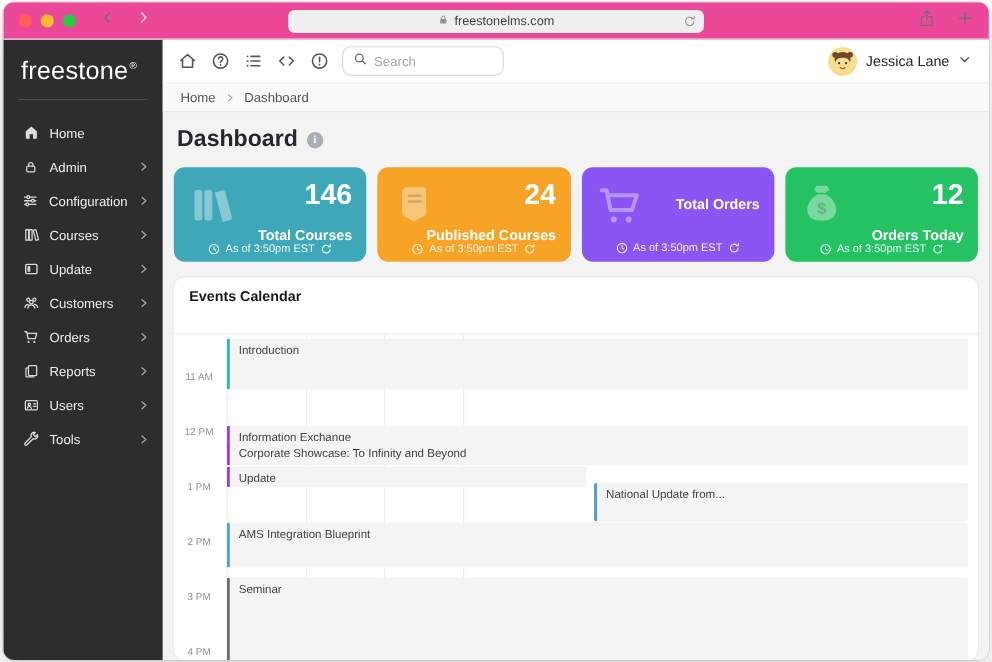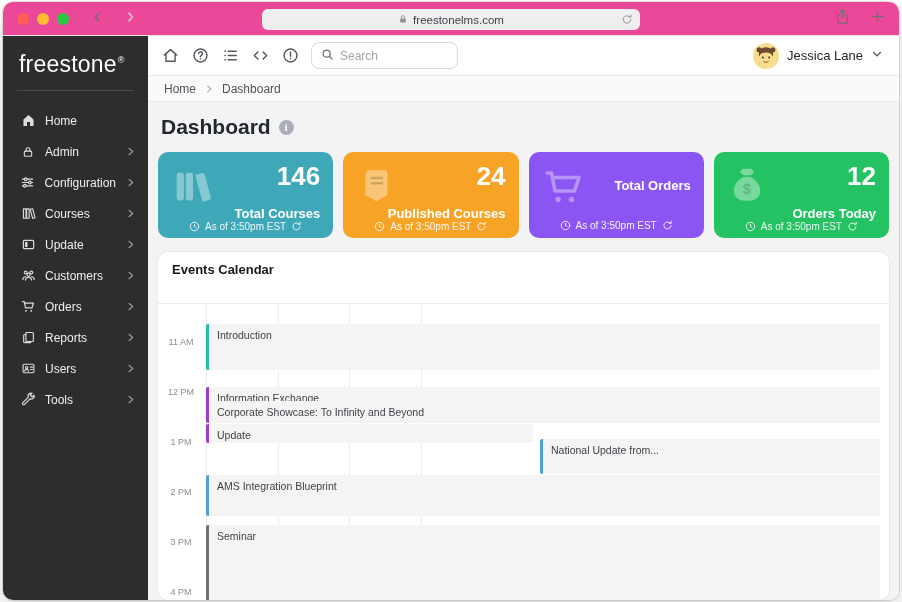--- a/index.html
+++ b/index.html
@@ -455,21 +455,21 @@
               <div class="gridline" style="left: 48px;"></div>
               <div class="gridline" style="left: 120px;"></div>
               <div class="gridline" style="left: 191px;"></div>
               <div class="gridline" style="left: 263px;"></div>
               <div class="time-label" style="top: 33px;">11 AM</div>
               <div class="time-label" style="top: 83px;">12 PM</div>
               <div class="time-label" style="top: 133px;">1 PM</div>
               <div class="time-label" style="top: 183px;">2 PM</div>
               <div class="time-label" style="top: 233px;">3 PM</div>
               <div class="time-label" style="top: 283px;">4 PM</div>
-              <div class="event" style="top: 20px; height: 46px; left: 48px; right: 9px; border-left-color: rgb(43, 184, 174);"><span>Introduction</span></div>
+              <div class="event" style="top: 4px; height: 46px; left: 48px; right: 9px; border-left-color: rgb(43, 184, 174);"><span>Introduction</span></div>
               <div class="event" style="top: 83px; height: 22px; left: 48px; right: 9px; border-left-color: rgb(156, 62, 210);"><span>Information Exchange</span></div>
               <div class="event" style="top: 97px; height: 22px; left: 48px; right: 9px; border-left-color: rgb(156, 62, 210);"><span>Corporate Showcase: To Infinity and Beyond</span></div>
               <div class="event" style="top: 120px; height: 19px; left: 48px; width: 327px; border-left-color: rgb(156, 62, 210);"><span>Update</span></div>
               <div class="event" style="top: 135px; height: 35px; left: 382px; right: 9px; border-left-color: rgb(84, 160, 214);"><span>National Update from...</span></div>
               <div class="event" style="top: 171px; height: 41px; left: 48px; right: 9px; border-left-color: rgb(84, 160, 214);"><span>AMS Integration Blueprint</span></div>
               <div class="event" style="top: 221px; height: 160px; left: 48px; right: 9px; border-left-color: rgb(105, 112, 119);"><span>Seminar</span></div>
             </div>
         </div>
       </div>
     </div>

